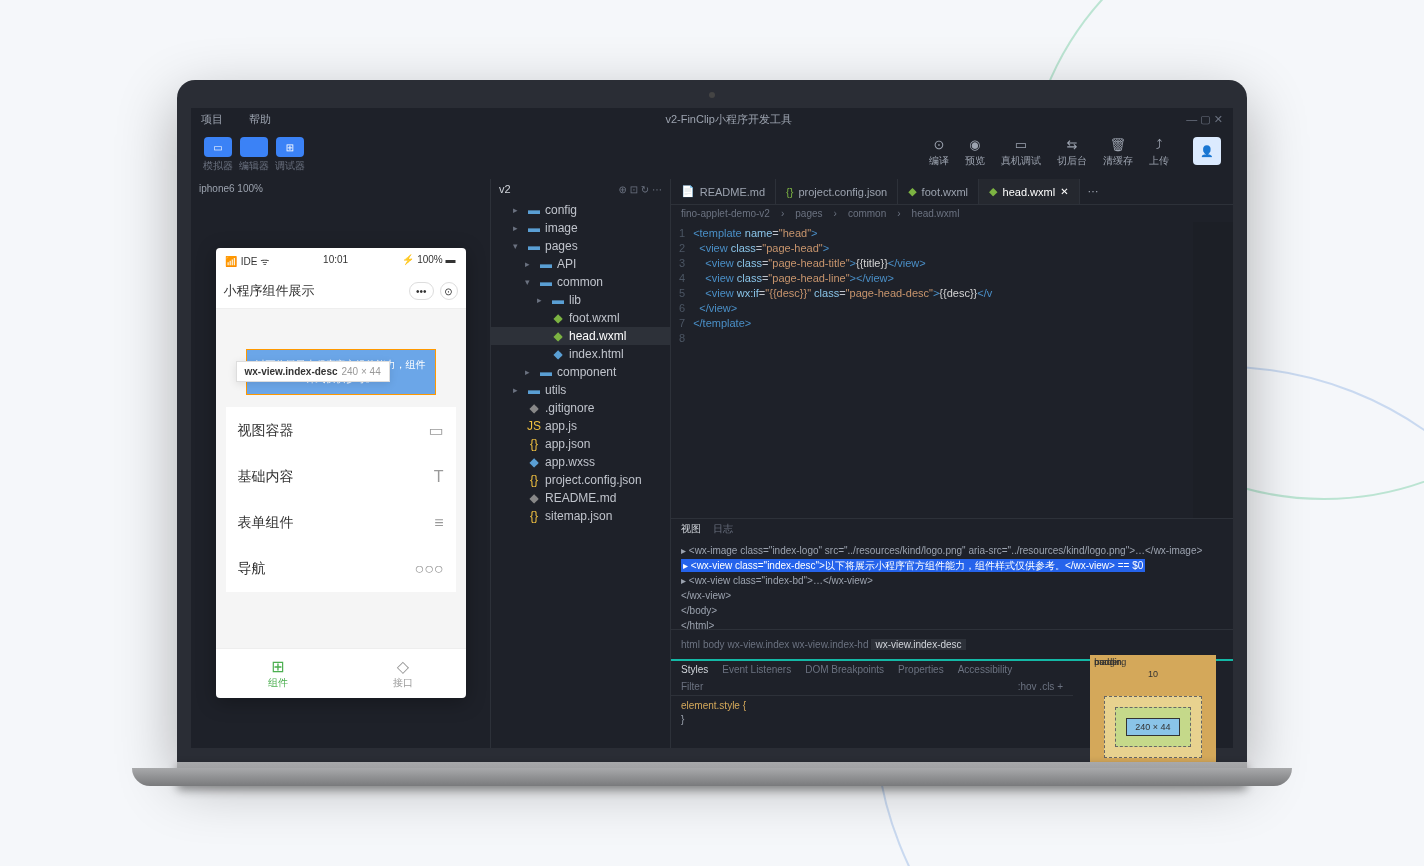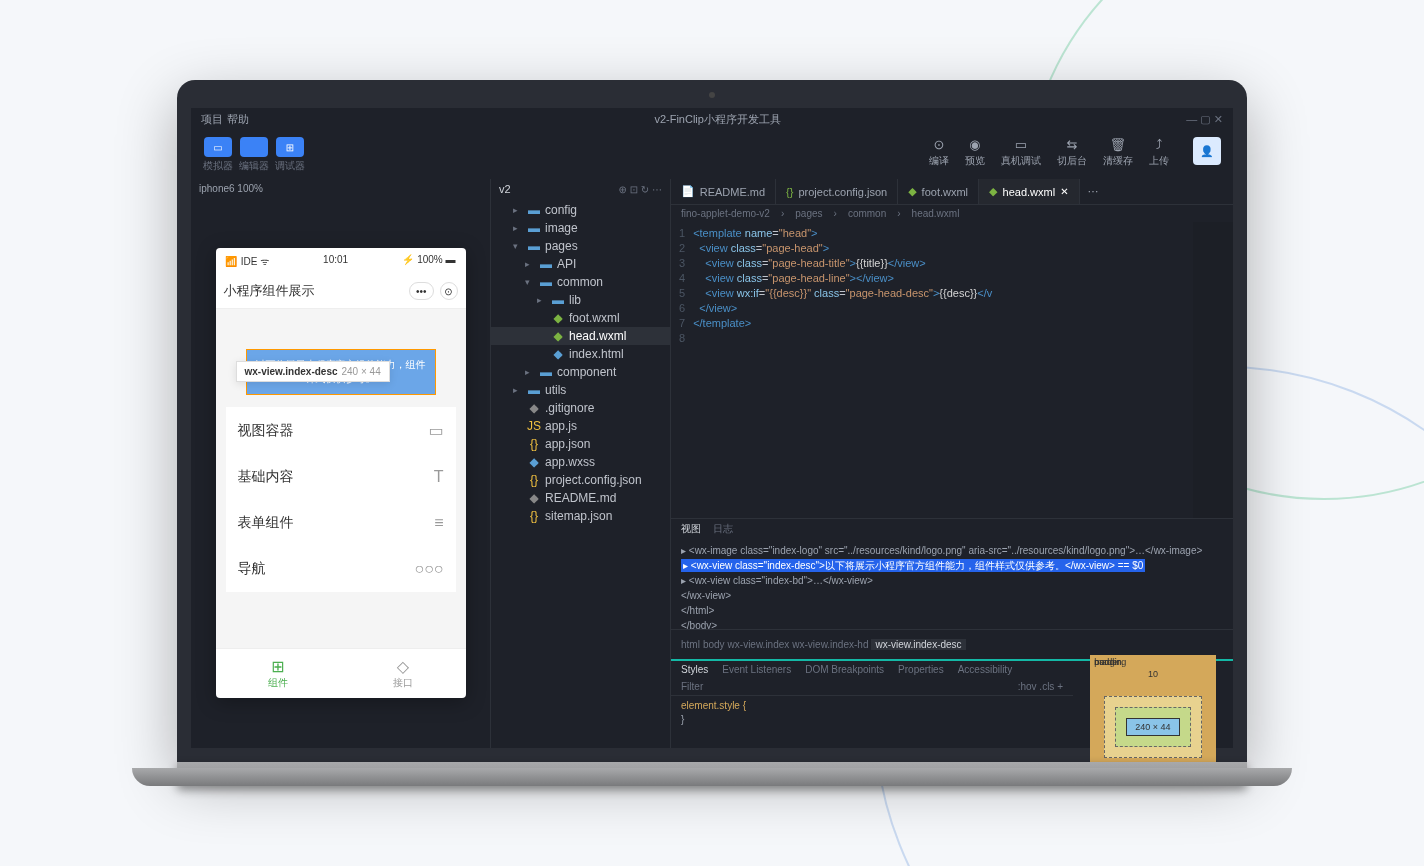--- a/index.html
+++ b/index.html
@@ -8,21 +8,21 @@
 .curve{position:absolute;border-radius:50%;border:2px solid}
 .curve1{width:600px;height:600px;right:-200px;top:-100px;border-color:rgba(100,200,150,.4)}
 .curve2{width:700px;height:700px;right:-150px;bottom:-200px;border-color:rgba(100,150,220,.3)}
 .laptop{position:relative;width:1070px}
 .laptop-screen{background:#2a2d35;border-radius:18px 18px 0 0;padding:28px 14px 14px;box-shadow:0 20px 60px rgba(0,0,0,.3)}
 .laptop-camera{position:absolute;top:12px;left:50%;transform:translateX(-50%);width:6px;height:6px;border-radius:50%;background:#444}
 .laptop-base{height:24px;background:linear-gradient(#a8a9ab,#8a8b8d);border-radius:0 0 4px 4px;position:relative;box-shadow:0 4px 10px rgba(0,0,0,.4)}
 .laptop-base::before{content:"";position:absolute;left:-45px;right:-45px;bottom:0;height:18px;background:linear-gradient(#a8a9ab,#797a7c);border-radius:0 0 60px 60px}
 .ide{background:#1e2129;height:640px;display:flex;flex-direction:column;font-size:11px;color:#c0c4cc}
 .menubar{display:flex;justify-content:space-between;align-items:center;padding:4px 10px;background:#1e2129;font-size:11px;color:#9ca3af}
-.menubar-left{display:flex;gap:4px}
+.menubar-left{display:flex;gap:26px}
 .menubar-left span{cursor:pointer}
 .win-controls{display:flex;gap:8px;color:#6b7280}
 .toolbar{display:flex;justify-content:space-between;align-items:flex-start;padding:6px 12px;background:#1e2129}
 .toolbar-left{display:flex;gap:6px}
 .tbtn{display:flex;flex-direction:column;align-items:center;gap:2px}
 .tbtn-icon{width:28px;height:20px;background:#3b82f6;border-radius:4px;display:flex;align-items:center;justify-content:center;color:#fff;font-size:10px}
 .tbtn-label{font-size:10px;color:#6b7280}
 .toolbar-right{display:flex;gap:16px;align-items:flex-start}
 .rbtn{display:flex;flex-direction:column;align-items:center;gap:2px;color:#9ca3af;font-size:10px}
 .rbtn-icon{font-size:13px}
@@ -380,22 +380,22 @@
           <div class="devtools" data-name="devtools" data-interactable="false">
             <div class="dt-tabs" id="dt-top-tabs">
                 <span class="active" data-name="devtools-tab" data-interactable="true">视图</span>
                 <span class="" data-name="devtools-tab" data-interactable="true">日志</span>
               </div>
             <div class="dt-dom" id="dt-dom">
                 <div data-name="dom-node" data-interactable="true">▸ &lt;wx-image class="index-logo" src="../resources/kind/logo.png" aria-src="../resources/kind/logo.png"&gt;…&lt;/wx-image&gt;</div>
                 <div data-name="dom-node" data-interactable="true"><span class="sel">▸ &lt;wx-view class="index-desc"&gt;以下将展示小程序官方组件能力，组件样式仅供参考。&lt;/wx-view&gt; == $0</span></div>
                 <div data-name="dom-node" data-interactable="true">▸ &lt;wx-view class="index-bd"&gt;…&lt;/wx-view&gt;</div>
                 <div data-name="dom-node" data-interactable="true">&lt;/wx-view&gt;</div>
+                <div data-name="dom-node" data-interactable="true">&lt;/body&gt;</div>
                 <div data-name="dom-node" data-interactable="true">&lt;/html&gt;</div>
-                <div data-name="dom-node" data-interactable="true">&lt;/body&gt;</div>
               </div>
             <div class="dt-path" id="dt-path">
                 <span class="" data-name="dom-path-item" data-interactable="true">html</span>
                 <span class="" data-name="dom-path-item" data-interactable="true">body</span>
                 <span class="" data-name="dom-path-item" data-interactable="true">wx-view.index</span>
                 <span class="" data-name="dom-path-item" data-interactable="true">wx-view.index-hd</span>
                 <span class="active" data-name="dom-path-item" data-interactable="true">wx-view.index-desc</span>
               </div>
             <div class="dt-styles-tabs" id="dt-style-tabs">
                 <span class="active" data-name="styles-tab" data-interactable="true">Styles</span>

